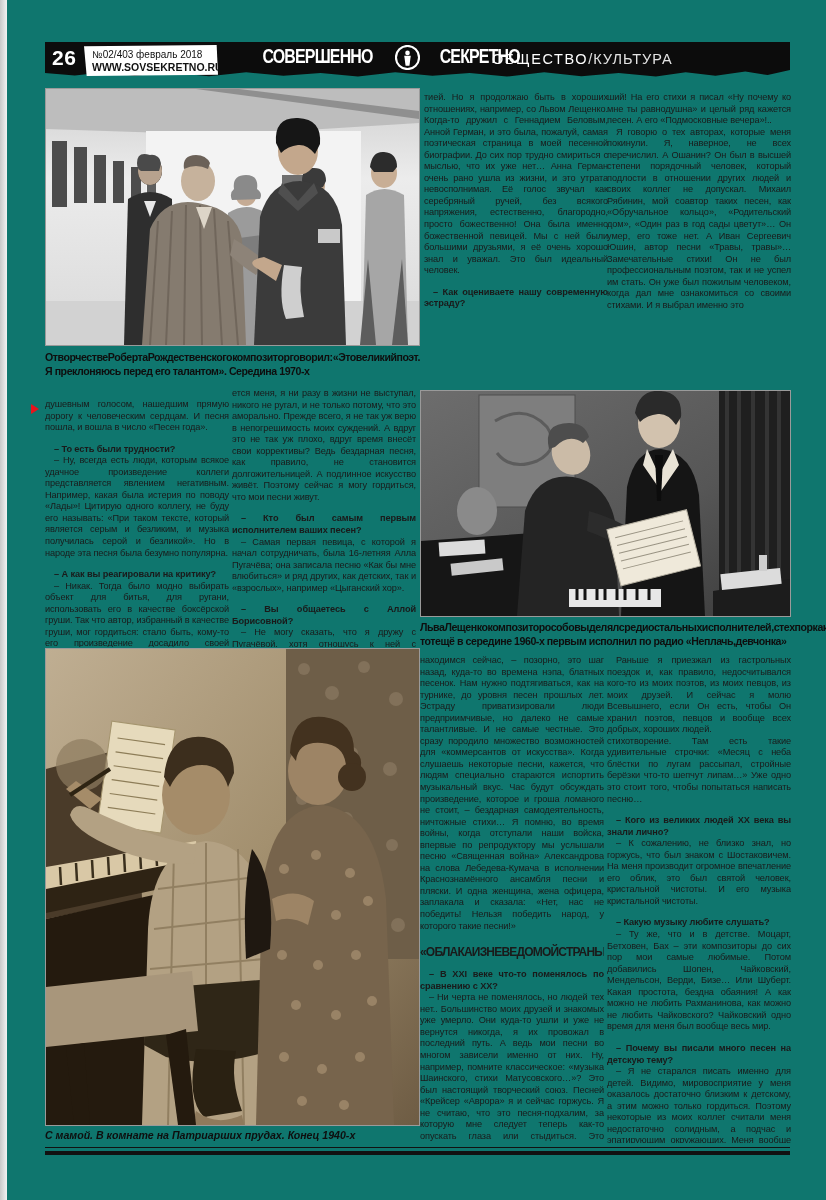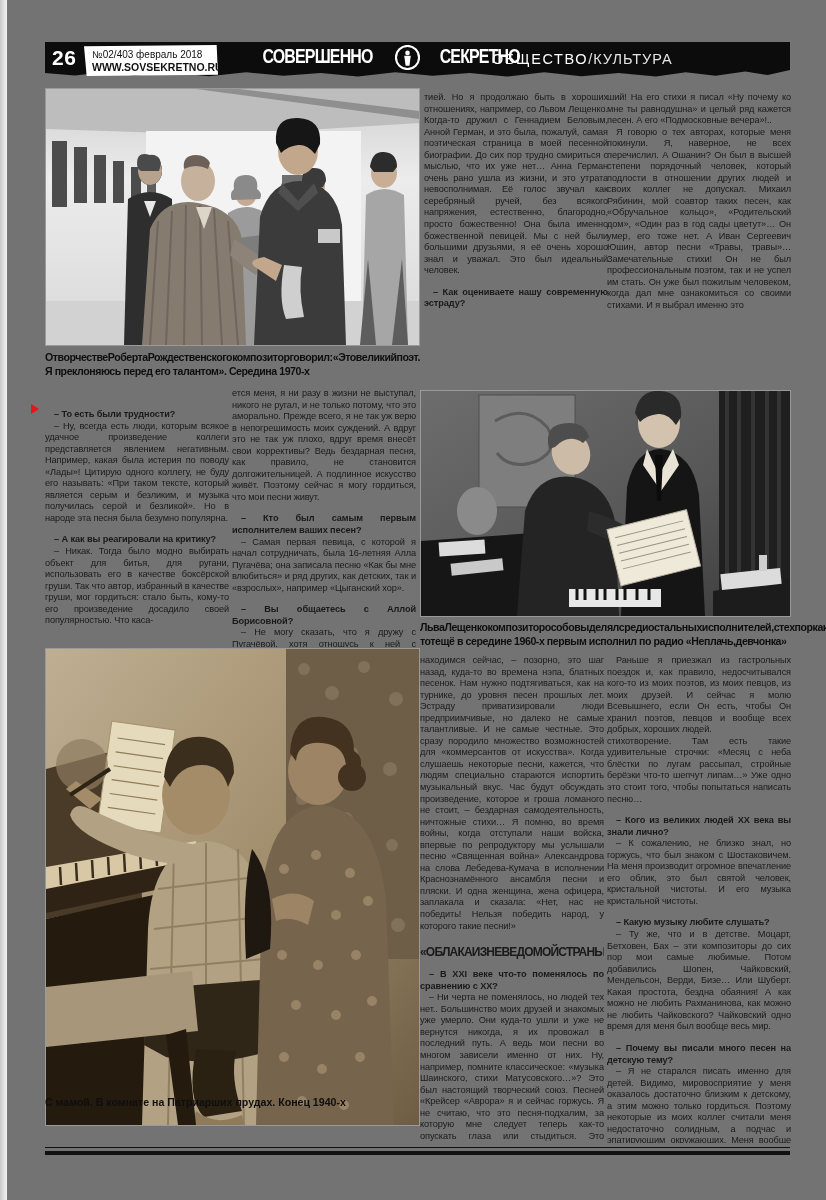--- a/index.html
+++ b/index.html
@@ -1,16 +1,16 @@
 <!DOCTYPE html>
 <html><head>
 <meta charset="utf-8">
 <style>
   html,body{margin:0;padding:0;background:#e8e8e8;}
-  .page{position:relative;width:826px;height:1200px;background:#737373;margin:0 auto;
+  .page{position:relative;width:826px;height:1200px;background:#0f766e;margin:0 auto;
         font-family:"Liberation Sans",sans-serif;overflow:hidden;color:#1a1a1a;}
   .page-edge{position:absolute;left:0;top:0;width:7px;height:100%;background:linear-gradient(90deg,#c9c9c9,#f2f2f2);}
 
   
   .masthead{position:absolute;left:45px;top:42px;width:745px;height:36px;background:#0c0c0c;
     clip-path:polygon(0 0,100% 0,100% 78%,97% 92%,94% 82%,90% 94%,86% 84%,82% 96%,77% 86%,72% 95%,
       67% 84%,62% 96%,57% 86%,52% 94%,47% 84%,42% 96%,37% 86%,32% 94%,27% 84%,22% 95%,17% 85%,12% 94%,8% 84%,4% 93%,0 86%);}
   .pageno{position:absolute;left:52px;top:46px;color:#fff;font-size:21px;font-weight:700;letter-spacing:.5px;}
   .issuebox{position:absolute;left:84px;top:45px;width:134px;height:31px;background:#fff;
     clip-path:polygon(0 4%,99% 0,100% 96%,2% 100%);display:flex;flex-direction:column;justify-content:center;padding-left:8px;box-sizing:border-box;}
@@ -141,20 +141,21 @@
         <path d="M212 180 Q198 172 218 168 L236 176 L230 192 Z" fill="#c3a78c"></path>
         <path d="M238 176 Q232 210 240 230 L258 228 Q252 200 256 178 Z" fill="#cfcfcf"></path>
       </g>
     </svg>
   </div>
   <div class="caption" style="left:45px;top:351px;width:375px;">ОтворчествеРобертаРождественскогокомпозиторговорил:«Этовеликийпоэт. Я преклоняюсь перед его талантом». Середина 1970-х</div>
 
   <div class="red-arrow"></div>
 
   <div class="col" style="left:45px;top:399px;height:248px;">
+      <p class="para cont">душевным голосом, нашедшим прямую дорогу к человеческим сердцам. И песня пошла, и вошла в число «Песен года».</p>
       <p class="para q">– То есть были трудности?</p>
       <p class="para p">– Ну, всегда есть люди, которым всякое удачное произведение коллеги представляется явлением негативным. Например, какая была истерия по поводу «Лады»! Цитирую одного коллегу, не буду его называть: «При таком тексте, который является серым и безликим, и музыка получилась серой и безликой». Но в народе эта песня была безумно популярна.</p>
       <p class="para q">– А как вы реагировали на критику?</p>
       <p class="para p">– Никак. Тогда было модно выбирать объект для битья, для ругани, использовать его в качестве боксёрской груши. Так что автор, избранный в качестве груши, мог гордиться: стало быть, кому-то его произведение досадило своей популярностью. Что каса-</p>
     </div>
   <div class="col" style="left:232px;top:388px;height:259px;">
       <p class="para cont">ется меня, я ни разу в жизни не выступал, никого не ругал, и не только потому, что это аморально. Прежде всего, я не так уж верю в непогрешимость моих суждений. А вдруг это не так уж плохо, вдруг время внесёт свои коррективы? Ведь бездарная песня, как правило, не становится долгожительницей. А подлинное искусство живёт. Поэтому сейчас я могу гордиться, что мои песни живут.</p>
       <p class="para q">– Кто был самым первым исполнителем ваших песен?</p>
       <p class="para p">– Самая первая певица, с которой я начал сотрудничать, была 16-летняя Алла Пугачёва; она записала песню «Как бы мне влюбиться» и ряд других, как детских, так и «взрослых», например «Цыганский хор».</p>
       <p class="para q">– Вы общаетесь с Аллой Борисовной?</p>
@@ -310,21 +311,21 @@
         <path d="M226 250 Q250 238 268 252 L262 276 Q244 266 230 272 Z" fill="#9d8465"></path>
         <path d="M206 200 Q230 230 224 300 L200 310 Q196 240 206 200" fill="#1f1811"></path>
       </g>
       <g>
         <path d="M0 338 L146 322 L152 382 L0 398 Z" fill="#a8967b"></path>
         <path d="M20 398 L28 476 L44 476 L38 394 Z" fill="#241a0e"></path>
         <path d="M120 386 L132 476 L150 476 L140 380 Z" fill="#241a0e"></path>
       </g>
     </svg>
   </div>
-  <div class="caption" style="left:45px;top:1096px;width:375px;letter-spacing:0;">С мамой. В комнате на Патриарших прудах. Конец 1940-х</div>
+  <div class="caption" style="left:45px;top:1129px;width:375px;letter-spacing:0;font-style:italic;">С мамой. В комнате на Патриарших прудах. Конец 1940-х</div>
 
   <div class="col" style="left:420px;top:655px;height:488px;">
       <p class="para cont">находимся сейчас, – позорно, это шаг назад, куда-то во времена нэпа, блатных песенок. Нам нужно подтягиваться, как на турнике, до уровня песен прошлых лет. Эстраду приватизировали люди предприимчивые, но далеко не самые талантливые. И не самые честные. Это сразу породило множество возможностей для «коммерсантов от искусства». Когда слушаешь некоторые песни, кажется, что людям специально стараются испортить музыкальный вкус. Час будут обсуждать произведение, которое и гроша ломаного не стоит, – бездарная самодеятельность, ничтожные стихи… Я помню, во время войны, когда отступали наши войска, впервые по репродуктору мы услышали песню «Священная война» Александрова на слова Лебедева-Кумача в исполнении Краснознамённого ансамбля песни и пляски. И одна женщина, жена офицера, заплакала и сказала: «Нет, нас не победить! Нельзя победить народ, у которого такие песни!»</p>
       <p class="para h">«ОБЛАКАИЗНЕВЕДОМОЙСТРАНЫ»</p>
       <p class="para q">– В XXI веке что-то поменялось по сравнению с XX?</p>
       <p class="para p">– Ни черта не поменялось, но людей тех нет.. Большинство моих друзей и знакомых уже умерло. Они куда-то ушли и уже не вернутся никогда, я их провожал в последний путь. А ведь мои песни во многом зависели именно от них. Ну, например, помните классическое: «музыка Шаинского, стихи Матусовского…»? Это был настоящий творческий союз. Песней «Крейсер «Аврора» я и сейчас горжусь. Я не считаю, что это песня-подхалим, за которую мне следует теперь как-то опускать глаза или стыдиться. Это справедливая песня, это историческая, объективная песня. А его песня «Вместе весело шагать по просторам» – какие стихи! Это был один из наших самых крупных поэтов. Громаднейший профессионал, громадней-</p>
     </div>
   <div class="col" style="left:607px;top:655px;height:488px;">
       <p class="para p2">Раньше я приезжал из гастрольных поездок и, как правило, недосчитывался кого-то из моих поэтов, из моих певцов, из моих друзей. И сейчас я молю Всевышнего, если Он есть, чтобы Он хранил поэтов, певцов и вообще всех добрых, хороших людей.</p>
       <p class="para cont">стихотворение. Там есть такие удивительные строчки: «Месяц с неба блёстки по лугам рассыпал, стройные берёзки что-то шепчут липам…» Уже одно это стоит того, чтобы попытаться написать песню…</p>

